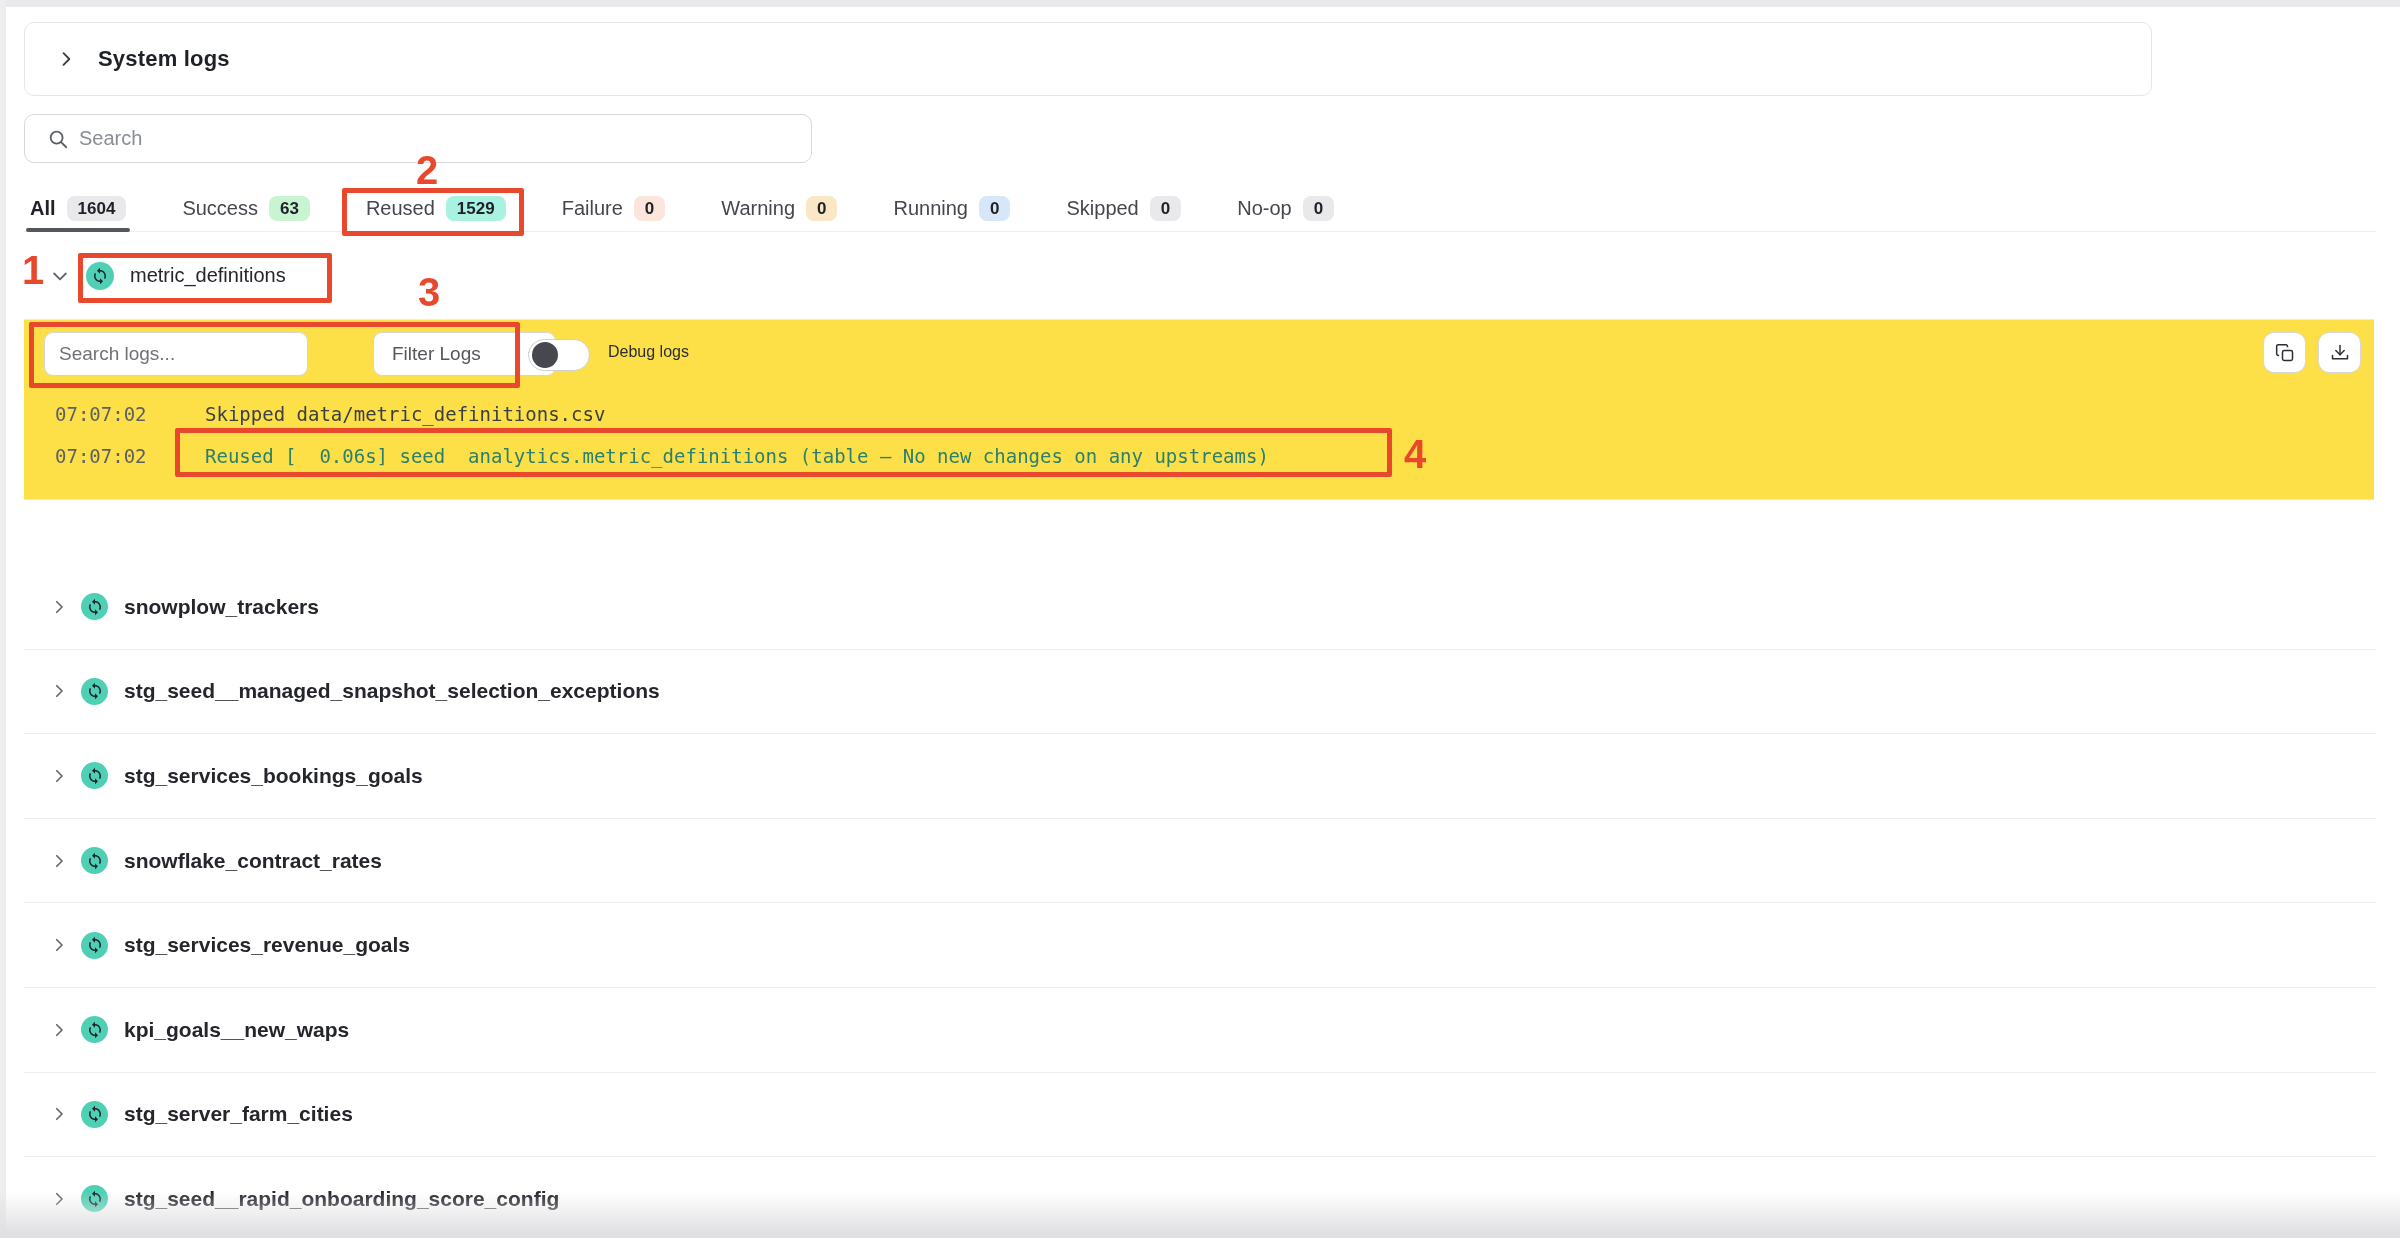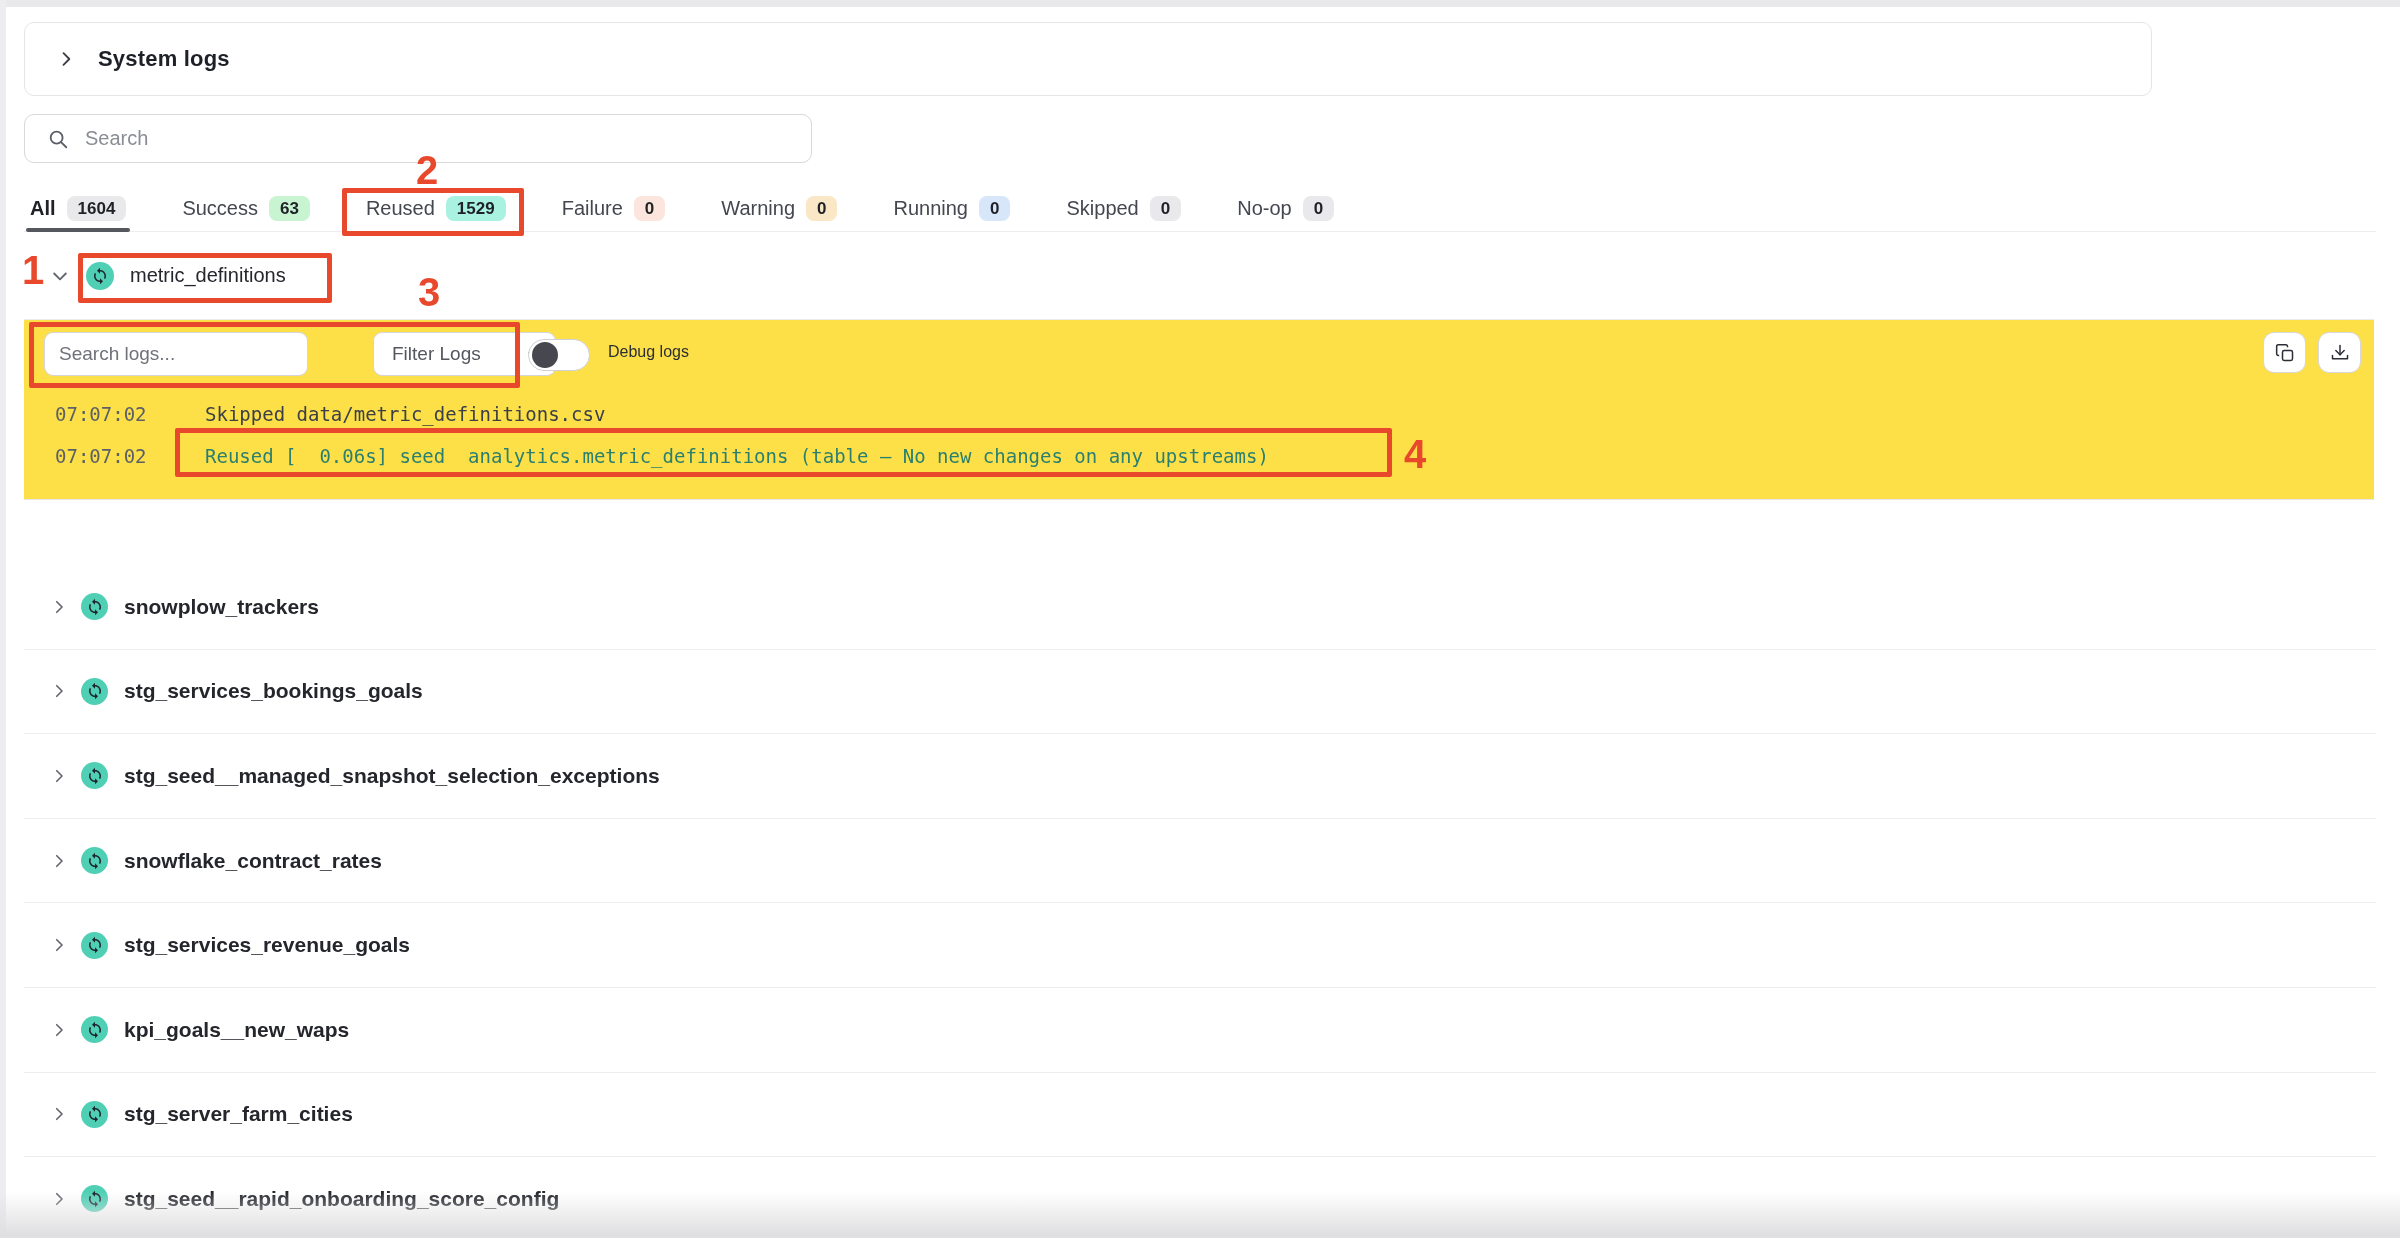--- a/index.html
+++ b/index.html
@@ -14,21 +14,21 @@
   
   .header-card { position:absolute; left:24px; top:22px; width:2128px; height:74px;
     background:#fff; border:1px solid #e5e6ea; border-radius:10px; display:flex; align-items:center; }
   .header-card .chev { margin-left:31px; width:20px; height:20px; color:#3a3d45; display:flex; }
   .header-title { margin-left:22px; font-size:22px; font-weight:700; color:#1d2026; letter-spacing:.2px; }
 
   
   .search-box { position:absolute; left:24px; top:114px; width:788px; height:49px;
     border:1px solid #d8d8dd; border-radius:10px; background:#fff; display:flex; align-items:center; }
   .search-box .mag { margin-left:22px; width:22px; height:22px; color:#5b5e66; display:flex; }
-  .search-box input { border:0; outline:none; background:transparent; margin-left:16px; flex:1;
+  .search-box input { border:0; outline:none; background:transparent; margin-left:10px; flex:1;
     font-size:20px; color:#33363c; font-family:inherit; }
   .search-box input::placeholder { color:#8a8d95; }
 
   
   .tabs-row { position:absolute; left:24px; top:186px; width:2352px; height:46px;
     border-bottom:1px solid #ededf0; display:flex; align-items:stretch; gap:56px; padding-left:6px; }
   .tab { display:flex; align-items:center; gap:11px; cursor:pointer; position:relative; }
   .tab-label { font-size:20px; font-weight:500; color:#44474f; }
   .badge { font-size:17px; font-weight:600; color:#1f2127; background:#e9e9eb;
     border-radius:8px; padding:4px 11px; line-height:1; }
@@ -233,34 +233,34 @@
     <span class="chev-right">
         <svg viewBox="0 0 24 24" fill="none" stroke="currentColor" stroke-width="2.2" stroke-linecap="round" stroke-linejoin="round">
           <polyline points="9 5 16 12 9 19"></polyline>
         </svg>
       </span>
     <span class="node-icon">
         <svg viewBox="0 0 24 24">
           <path d="M12 4V1L8 5l4 4V6c3.31 0 6 2.69 6 6 0 1.01-.25 1.97-.7 2.8l1.46 1.46C19.54 15.03 20 13.57 20 12c0-4.42-3.58-8-8-8zm0 14c-3.31 0-6-2.69-6-6 0-1.01.25-1.97.7-2.8L5.24 7.74C4.46 8.97 4 10.43 4 12c0 4.42 3.58 8 8 8v3l4-4-4-4v3z"></path>
         </svg>
       </span>
+    <span class="node-name">stg_seed__managed_snapshot_selection_exceptions</span>
+  </div>
+  <div class="node-row">
+    <span class="chev-right">
+        <svg viewBox="0 0 24 24" fill="none" stroke="currentColor" stroke-width="2.2" stroke-linecap="round" stroke-linejoin="round">
+          <polyline points="9 5 16 12 9 19"></polyline>
+        </svg>
+      </span>
+    <span class="node-icon">
+        <svg viewBox="0 0 24 24">
+          <path d="M12 4V1L8 5l4 4V6c3.31 0 6 2.69 6 6 0 1.01-.25 1.97-.7 2.8l1.46 1.46C19.54 15.03 20 13.57 20 12c0-4.42-3.58-8-8-8zm0 14c-3.31 0-6-2.69-6-6 0-1.01.25-1.97.7-2.8L5.24 7.74C4.46 8.97 4 10.43 4 12c0 4.42 3.58 8 8 8v3l4-4-4-4v3z"></path>
+        </svg>
+      </span>
     <span class="node-name">stg_services_bookings_goals</span>
-  </div>
-  <div class="node-row">
-    <span class="chev-right">
-        <svg viewBox="0 0 24 24" fill="none" stroke="currentColor" stroke-width="2.2" stroke-linecap="round" stroke-linejoin="round">
-          <polyline points="9 5 16 12 9 19"></polyline>
-        </svg>
-      </span>
-    <span class="node-icon">
-        <svg viewBox="0 0 24 24">
-          <path d="M12 4V1L8 5l4 4V6c3.31 0 6 2.69 6 6 0 1.01-.25 1.97-.7 2.8l1.46 1.46C19.54 15.03 20 13.57 20 12c0-4.42-3.58-8-8-8zm0 14c-3.31 0-6-2.69-6-6 0-1.01.25-1.97.7-2.8L5.24 7.74C4.46 8.97 4 10.43 4 12c0 4.42 3.58 8 8 8v3l4-4-4-4v3z"></path>
-        </svg>
-      </span>
-    <span class="node-name">stg_seed__managed_snapshot_selection_exceptions</span>
   </div>
   <div class="node-row">
     <span class="chev-right">
         <svg viewBox="0 0 24 24" fill="none" stroke="currentColor" stroke-width="2.2" stroke-linecap="round" stroke-linejoin="round">
           <polyline points="9 5 16 12 9 19"></polyline>
         </svg>
       </span>
     <span class="node-icon">
         <svg viewBox="0 0 24 24">
           <path d="M12 4V1L8 5l4 4V6c3.31 0 6 2.69 6 6 0 1.01-.25 1.97-.7 2.8l1.46 1.46C19.54 15.03 20 13.57 20 12c0-4.42-3.58-8-8-8zm0 14c-3.31 0-6-2.69-6-6 0-1.01.25-1.97.7-2.8L5.24 7.74C4.46 8.97 4 10.43 4 12c0 4.42 3.58 8 8 8v3l4-4-4-4v3z"></path>

